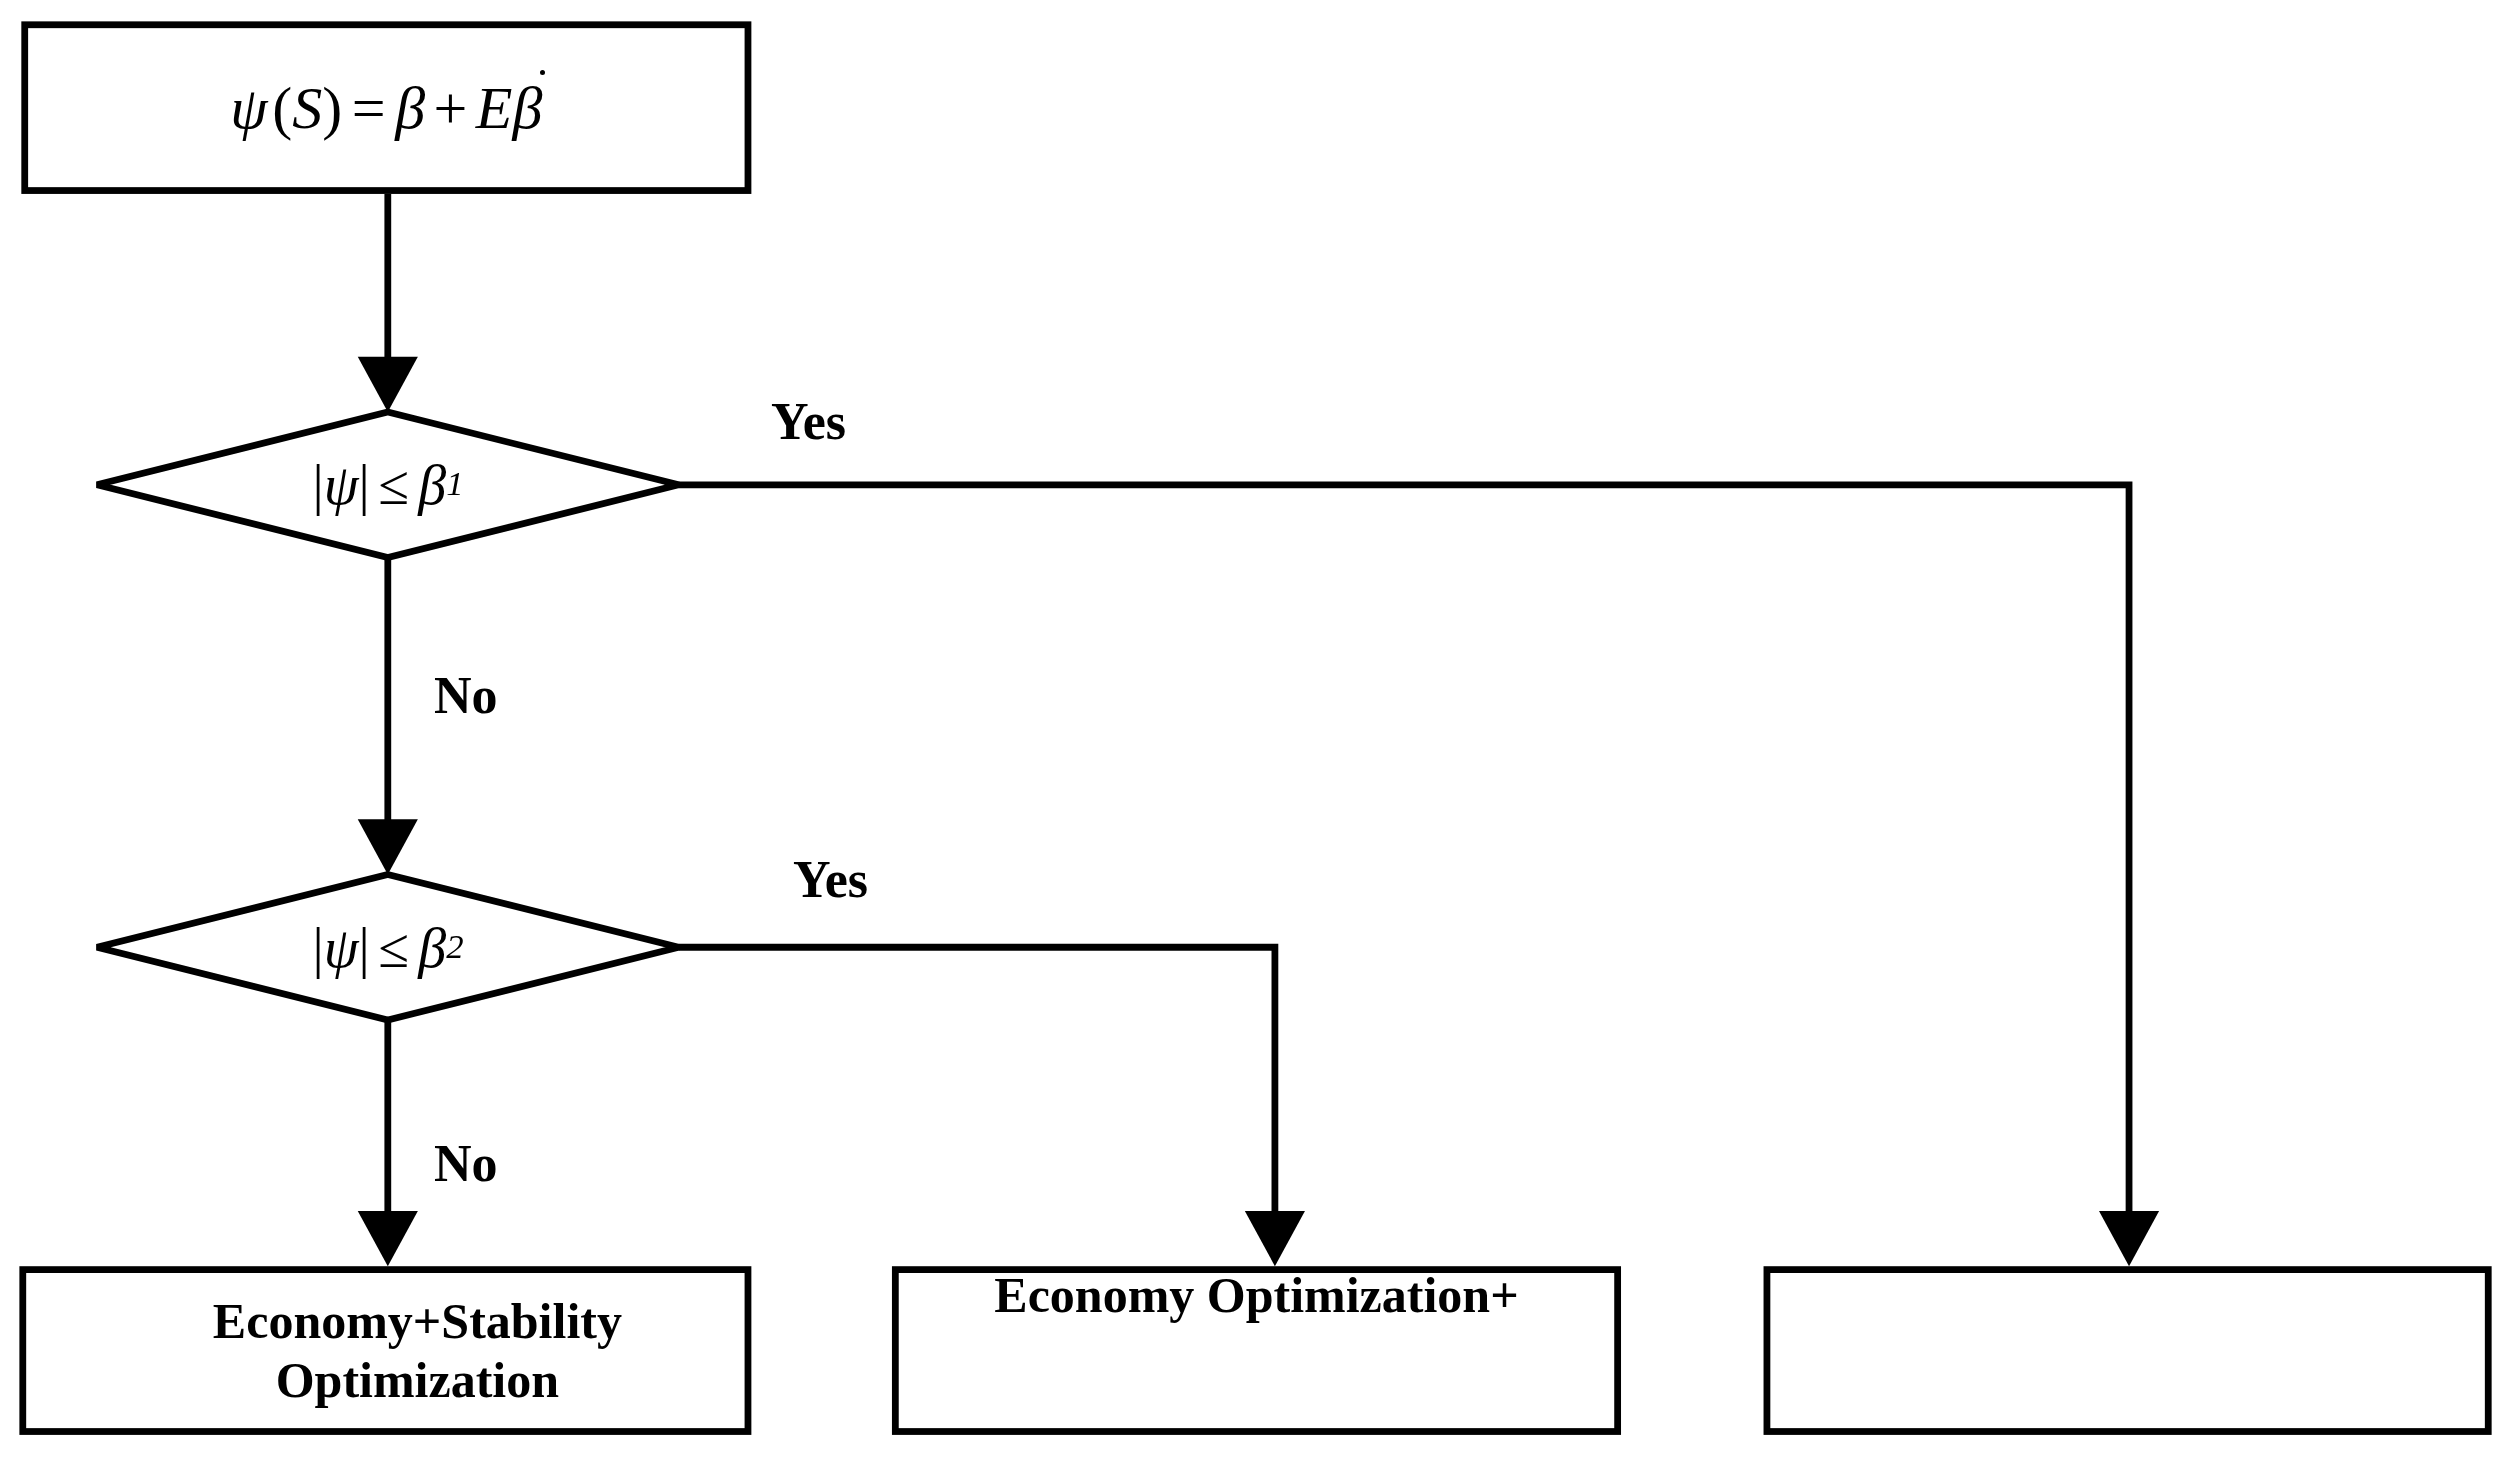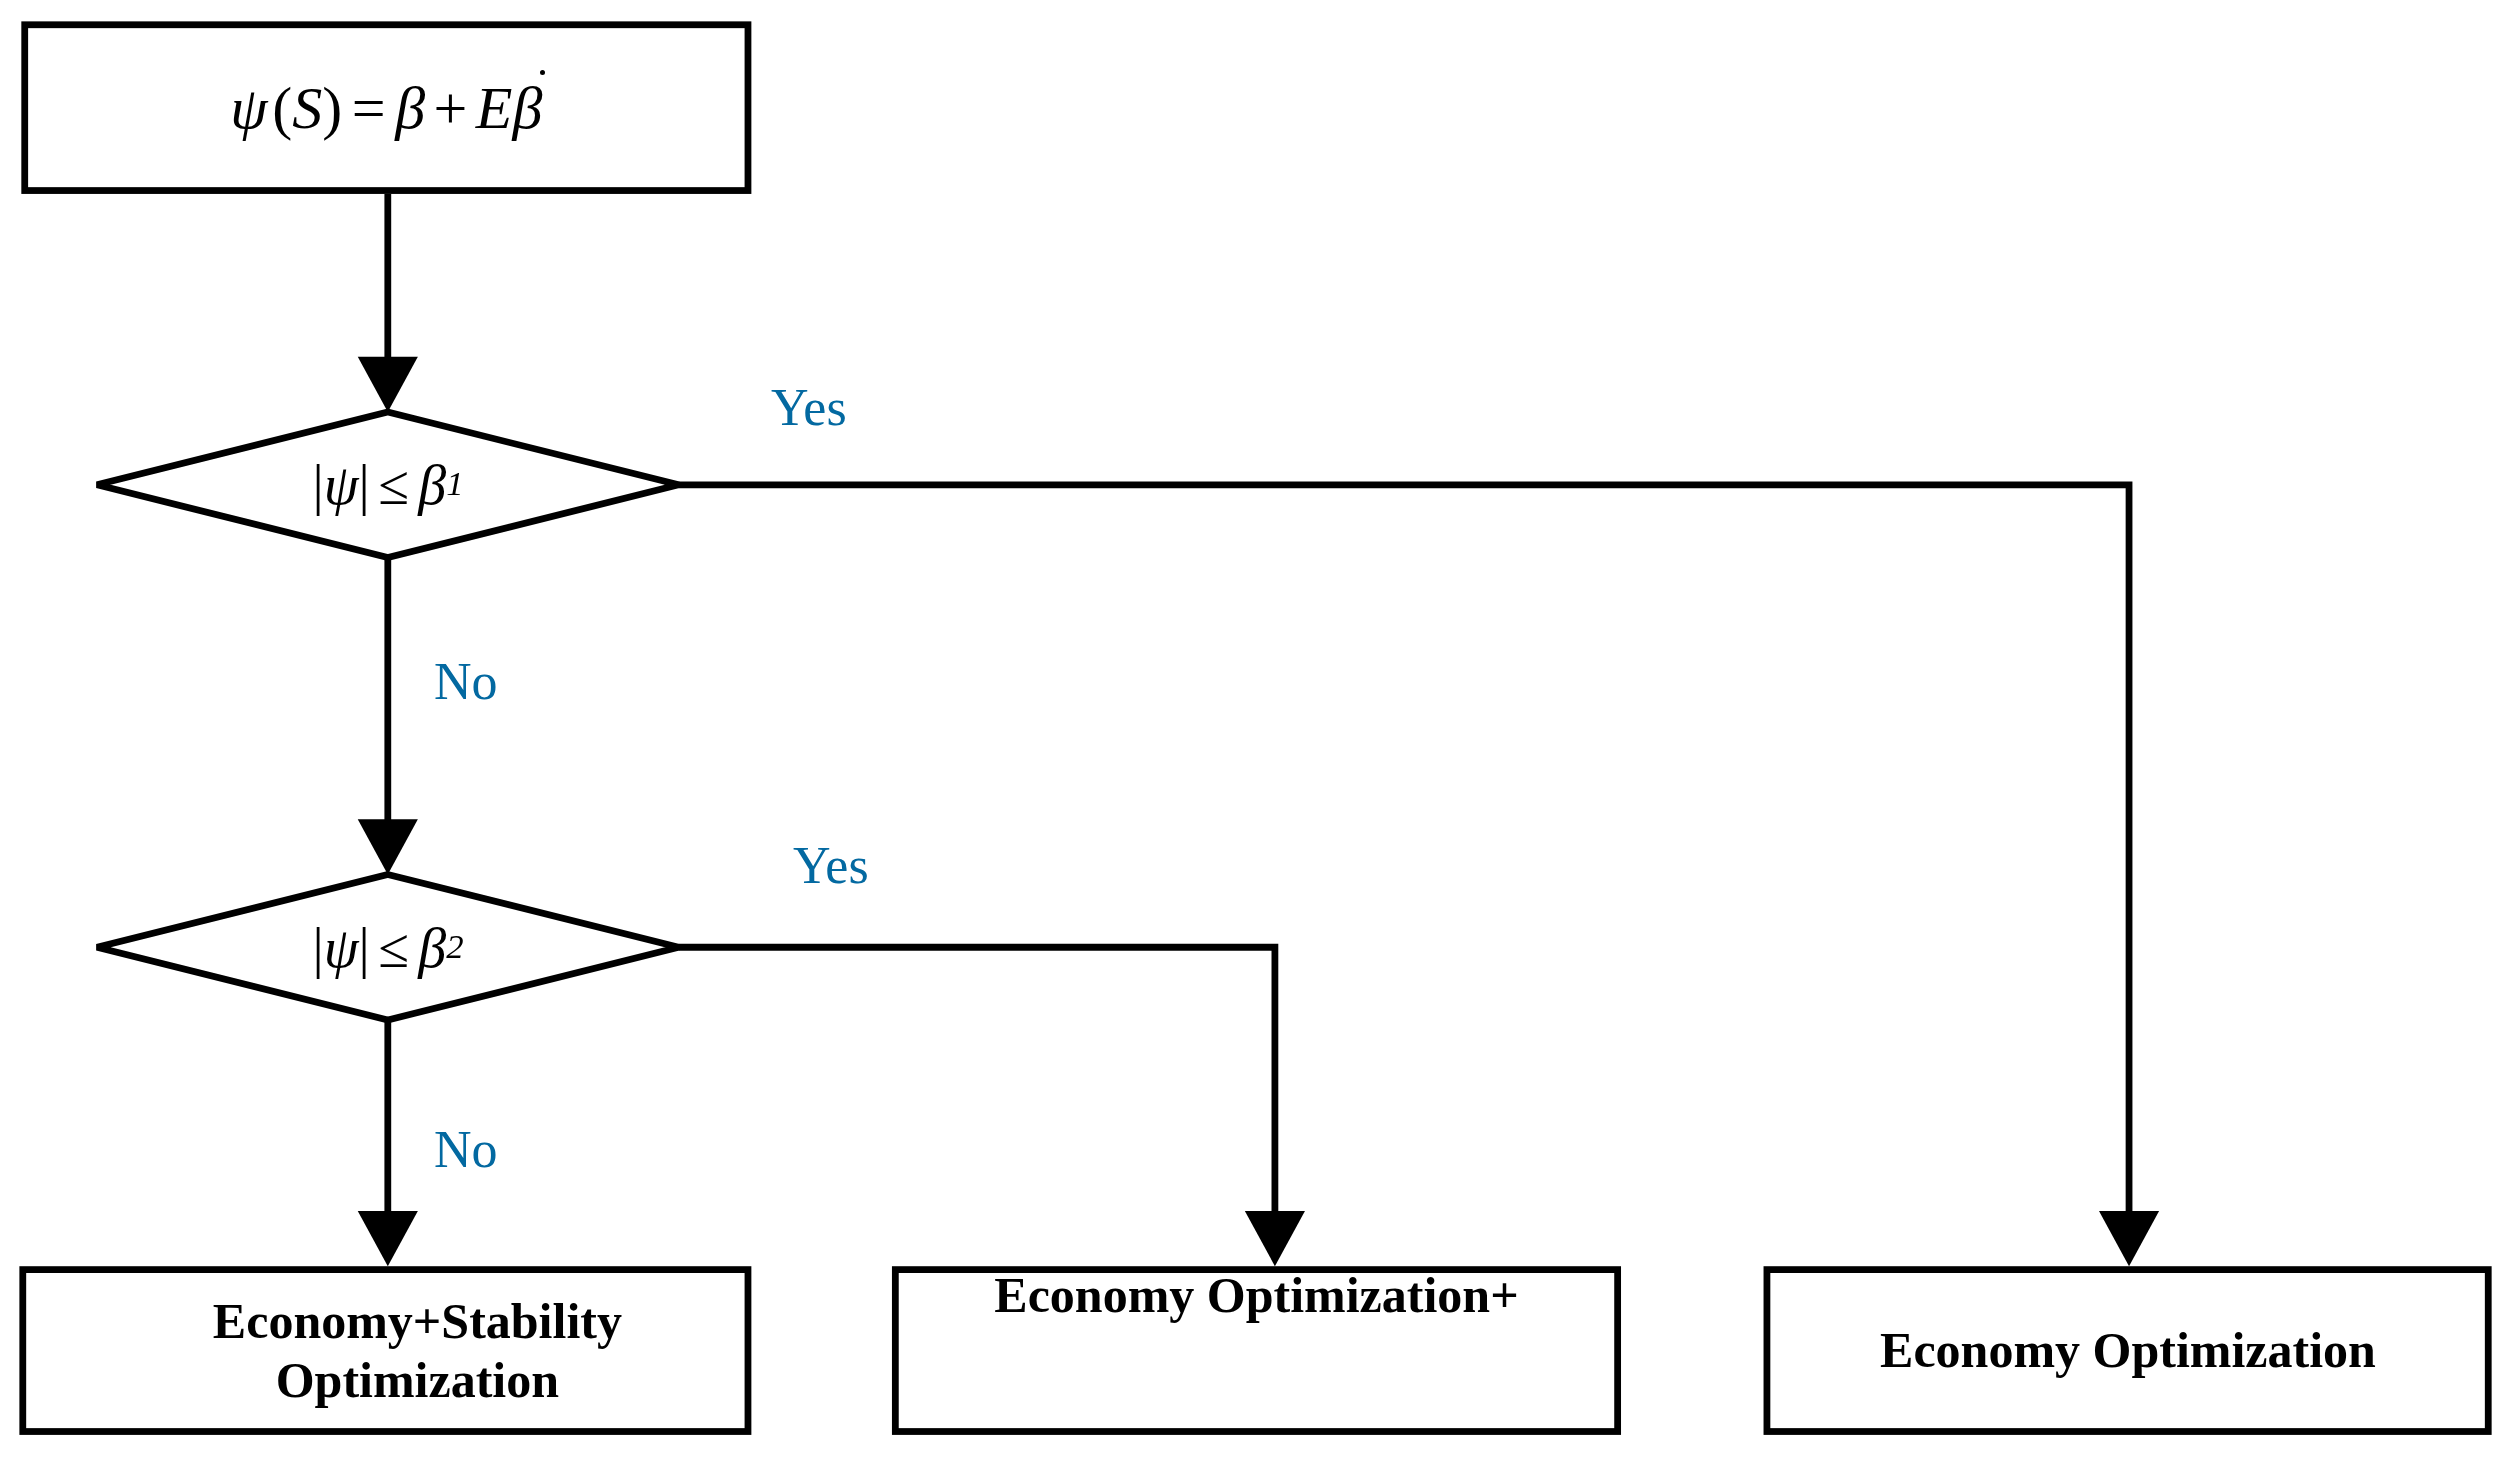--- a/index.html
+++ b/index.html
@@ -60,24 +60,25 @@
     font-family: "Liberation Serif", "DejaVu Serif", serif;
     font-weight: bold;
     color: #000000;
     text-align: center;
     line-height: 1.18;
     user-select: none;
   }
   .edge-label {
     position: absolute;
     font-family: "Liberation Serif", "DejaVu Serif", serif;
-    font-weight: normal;
-    color: #0369a1;
+    font-weight: bold;
+    color: #000000;
     white-space: nowrap;
     user-select: none;
+    margin-top: 14px;
   }
   
   #start-formula {
     left: 21.3px;
     top: 21.3px;
     width: 730px;
     height: 173px;
     display: flex;
     align-items: center;
     justify-content: center;
@@ -226,20 +227,15 @@
       <div>Optimization</div>
     </div>
   </div>
 
   <div id="out2-text" class="box-text">
     <div>
       <div>Economy Optimization+</div>
     </div>
   </div>
 
-  <div id="out3-text" class="box-text">
-    <div>
-      <div>Economy Optimization</div>
-    </div>
-  </div>
 
 </div>
 
 
 </body></html>

